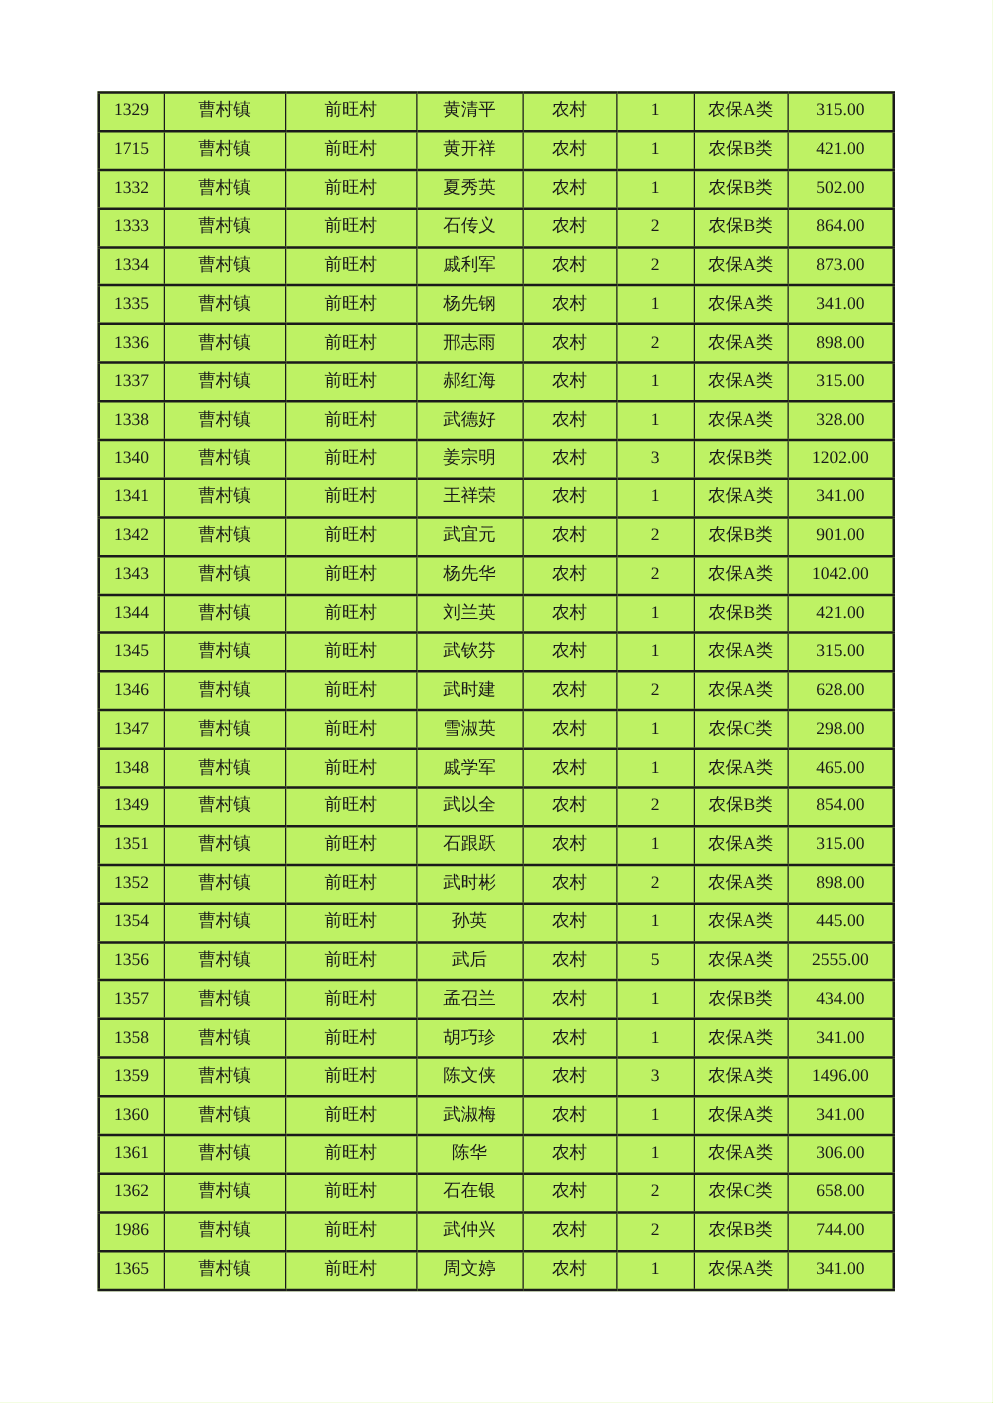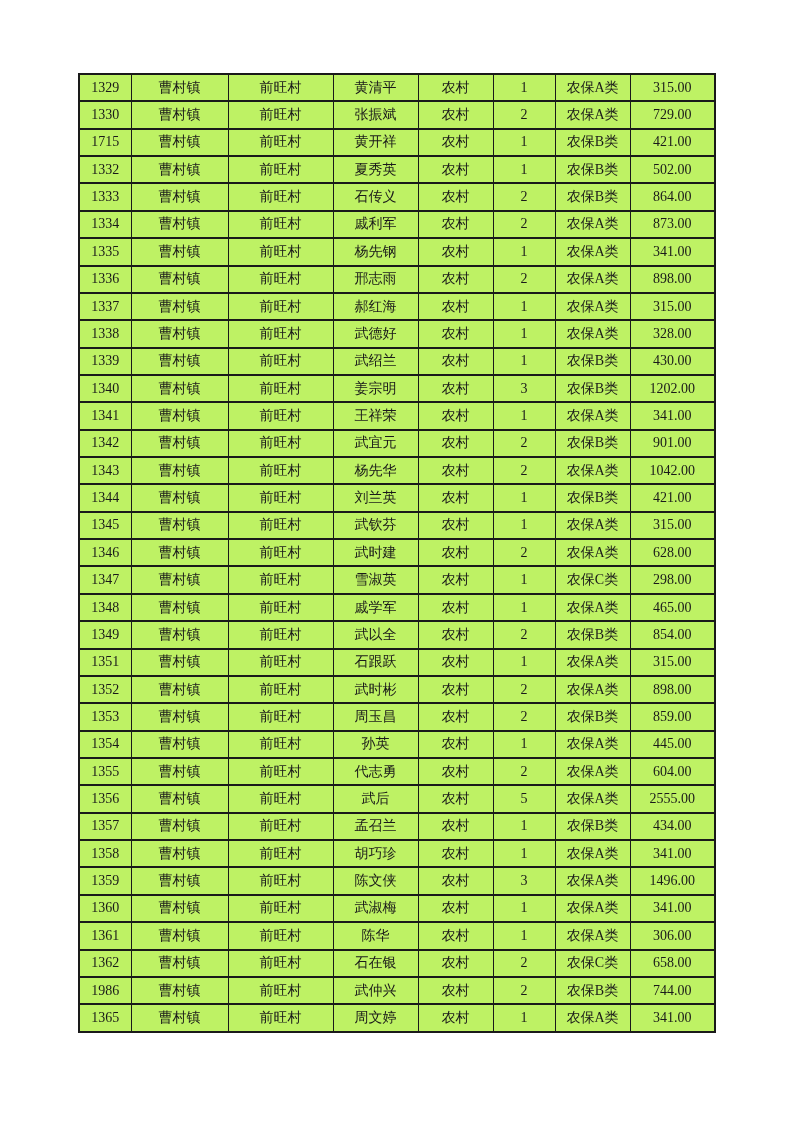--- a/index.html
+++ b/index.html
@@ -74,30 +74,20 @@
           <td>1329</td>
           <td>曹村镇</td>
           <td>前旺村</td>
           <td>黄清平</td>
           <td>农村</td>
           <td>1</td>
           <td>农保A类</td>
           <td>315.00</td>
         </tr>
         <tr>
-          <td>1330</td>
-          <td>曹村镇</td>
-          <td>前旺村</td>
-          <td>张振斌</td>
-          <td>农村</td>
-          <td>2</td>
-          <td>农保A类</td>
-          <td>729.00</td>
-        </tr>
-        <tr>
           <td>1715</td>
           <td>曹村镇</td>
           <td>前旺村</td>
           <td>黄开祥</td>
           <td>农村</td>
           <td>1</td>
           <td>农保B类</td>
           <td>421.00</td>
         </tr>
         <tr>
@@ -162,30 +152,20 @@
         </tr>
         <tr>
           <td>1338</td>
           <td>曹村镇</td>
           <td>前旺村</td>
           <td>武德好</td>
           <td>农村</td>
           <td>1</td>
           <td>农保A类</td>
           <td>328.00</td>
-        </tr>
-        <tr>
-          <td>1339</td>
-          <td>曹村镇</td>
-          <td>前旺村</td>
-          <td>武绍兰</td>
-          <td>农村</td>
-          <td>1</td>
-          <td>农保B类</td>
-          <td>430.00</td>
         </tr>
         <tr>
           <td>1340</td>
           <td>曹村镇</td>
           <td>前旺村</td>
           <td>姜宗明</td>
           <td>农村</td>
           <td>3</td>
           <td>农保B类</td>
           <td>1202.00</td>
@@ -294,48 +274,28 @@
           <td>1352</td>
           <td>曹村镇</td>
           <td>前旺村</td>
           <td>武时彬</td>
           <td>农村</td>
           <td>2</td>
           <td>农保A类</td>
           <td>898.00</td>
         </tr>
         <tr>
-          <td>1353</td>
-          <td>曹村镇</td>
-          <td>前旺村</td>
-          <td>周玉昌</td>
-          <td>农村</td>
-          <td>2</td>
-          <td>农保B类</td>
-          <td>859.00</td>
-        </tr>
-        <tr>
           <td>1354</td>
           <td>曹村镇</td>
           <td>前旺村</td>
           <td>孙英</td>
           <td>农村</td>
           <td>1</td>
           <td>农保A类</td>
           <td>445.00</td>
-        </tr>
-        <tr>
-          <td>1355</td>
-          <td>曹村镇</td>
-          <td>前旺村</td>
-          <td>代志勇</td>
-          <td>农村</td>
-          <td>2</td>
-          <td>农保A类</td>
-          <td>604.00</td>
         </tr>
         <tr>
           <td>1356</td>
           <td>曹村镇</td>
           <td>前旺村</td>
           <td>武后</td>
           <td>农村</td>
           <td>5</td>
           <td>农保A类</td>
           <td>2555.00</td>

